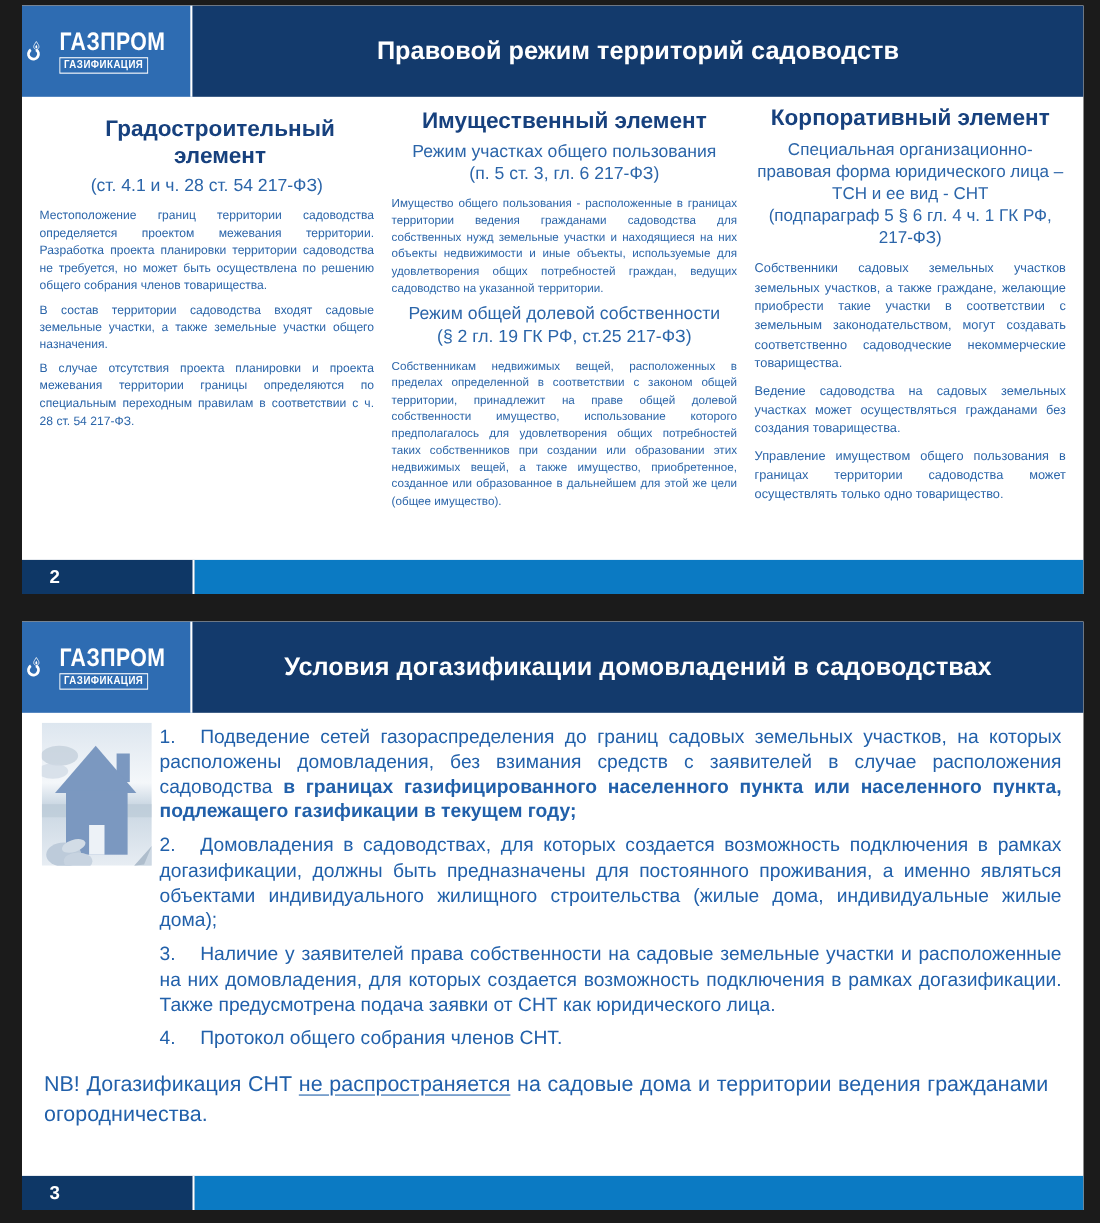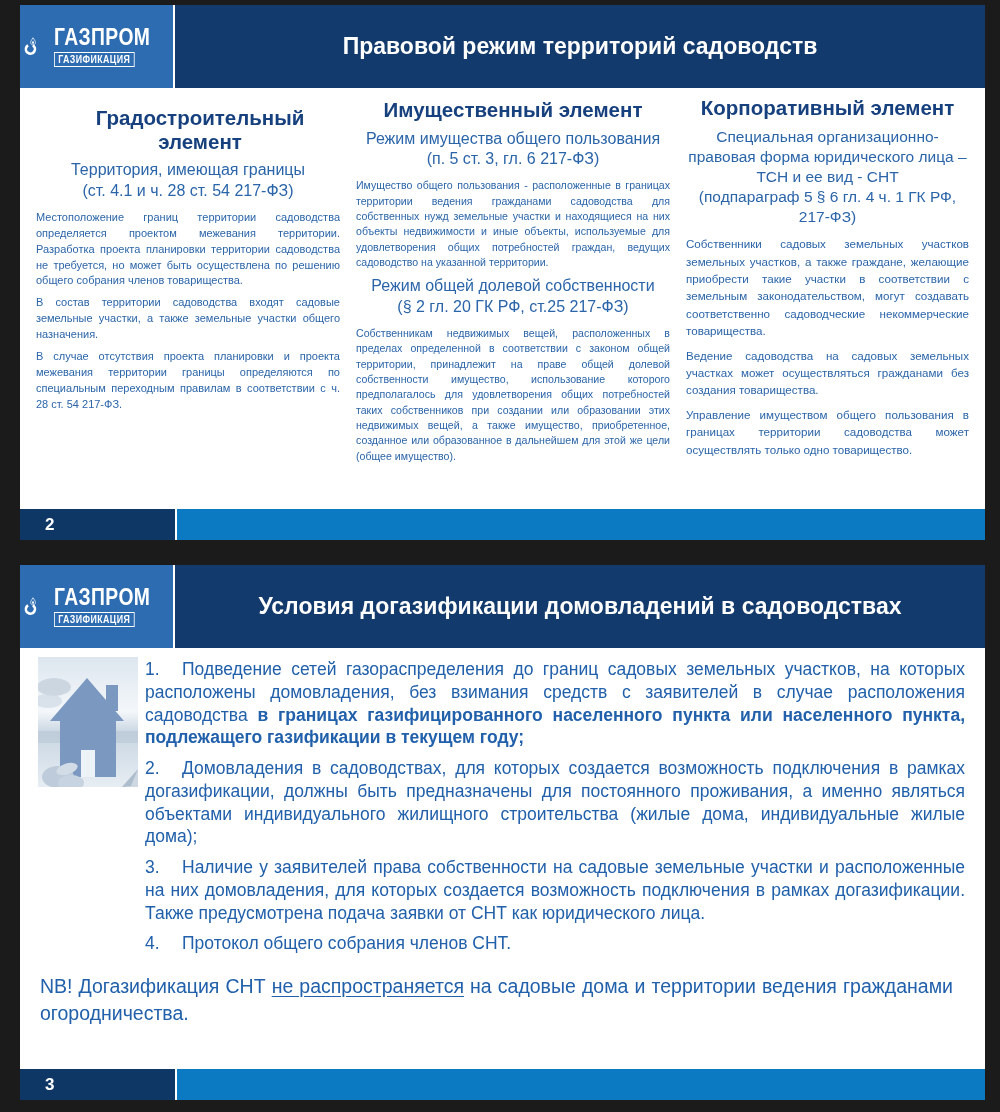--- a/index.html
+++ b/index.html
@@ -107,38 +107,37 @@
           <span class="logo-division">ГАЗИФИКАЦИЯ</span>
         </div>
       </div>
       <div class="titlebar">Правовой режим территорий садоводств</div>
     </div>
 
     <div class="columns">
 
       <div class="col col1">
         <h2 class="col-heading">Градостроительный элемент</h2>
-        <p class="col-sub">Территория, имеющая границы</p>
         <p class="col-sub-ref">(ст. 4.1 и ч. 28 ст. 54 217-ФЗ)</p>
         <div class="col-body">
           <p>Местоположение границ территории садоводства определяется проектом межевания территории. Разработка проекта планировки территории садоводства не требуется, но может быть осуществлена по решению общего собрания членов товарищества.</p>
           <p>В состав территории садоводства входят садовые земельные участки, а также земельные участки общего назначения.</p>
           <p>В случае отсутствия проекта планировки и проекта межевания территории границы определяются по специальным переходным правилам в соответствии с ч. 28 ст. 54 217-ФЗ.</p>
         </div>
       </div>
 
       <div class="col col2">
         <h2 class="col-heading">Имущественный элемент</h2>
-        <p class="col-sub">Режим имущества общего пользования</p>
+        <p class="col-sub">Режим участках общего пользования</p>
         <p class="col-sub-ref">(п. 5 ст. 3, гл. 6 217-ФЗ)</p>
         <div class="col-body">
           <p>Имущество общего пользования - расположенные в границах территории ведения гражданами садоводства для собственных нужд земельные участки и находящиеся на них объекты недвижимости и иные объекты, используемые для удовлетворения общих потребностей граждан, ведущих садоводство на указанной территории.</p>
         </div>
         <p class="col-sub">Режим общей долевой собственности</p>
-        <p class="col-sub-ref">(§ 2 гл. 20 ГК РФ, ст.25 217-ФЗ)</p>
+        <p class="col-sub-ref">(§ 2 гл. 19 ГК РФ, ст.25 217-ФЗ)</p>
         <div class="col-body">
           <p>Собственникам недвижимых вещей, расположенных в пределах определенной в соответствии с законом общей территории, принадлежит на праве общей долевой собственности имущество, использование которого предполагалось для удовлетворения общих потребностей таких собственников при создании или образовании этих недвижимых вещей, а также имущество, приобретенное, созданное или образованное в дальнейшем для этой же цели (общее имущество).</p>
         </div>
       </div>
 
       <div class="col col3">
         <h2 class="col-heading">Корпоративный элемент</h2>
         <p class="col-sub">Специальная организационно-правовая форма юридического лица – ТСН и ее вид - СНТ</p>
         <p class="col-sub-ref">(подпараграф 5 § 6 гл. 4 ч. 1 ГК РФ, 217-ФЗ)</p>
         <div class="col-body">

